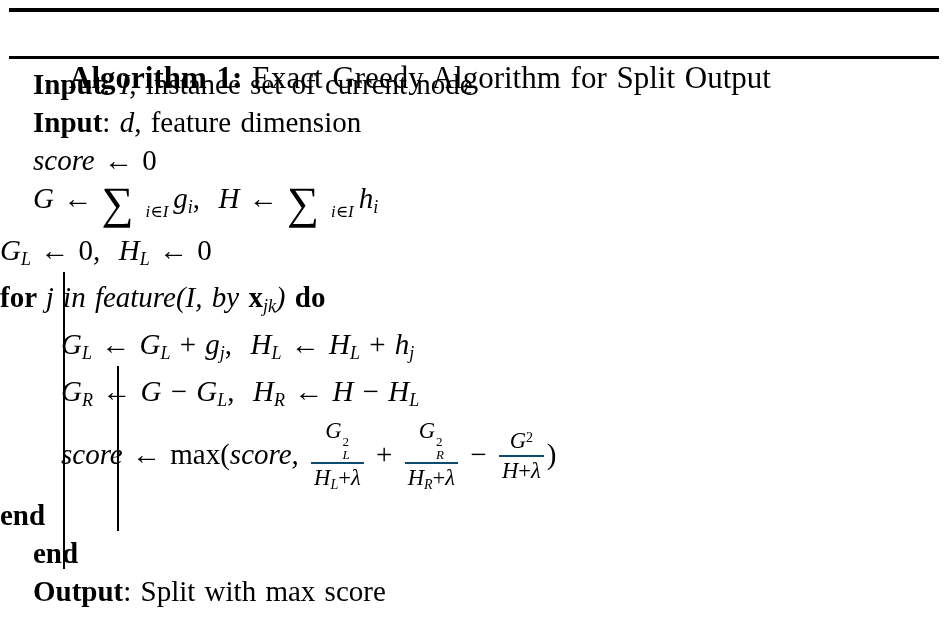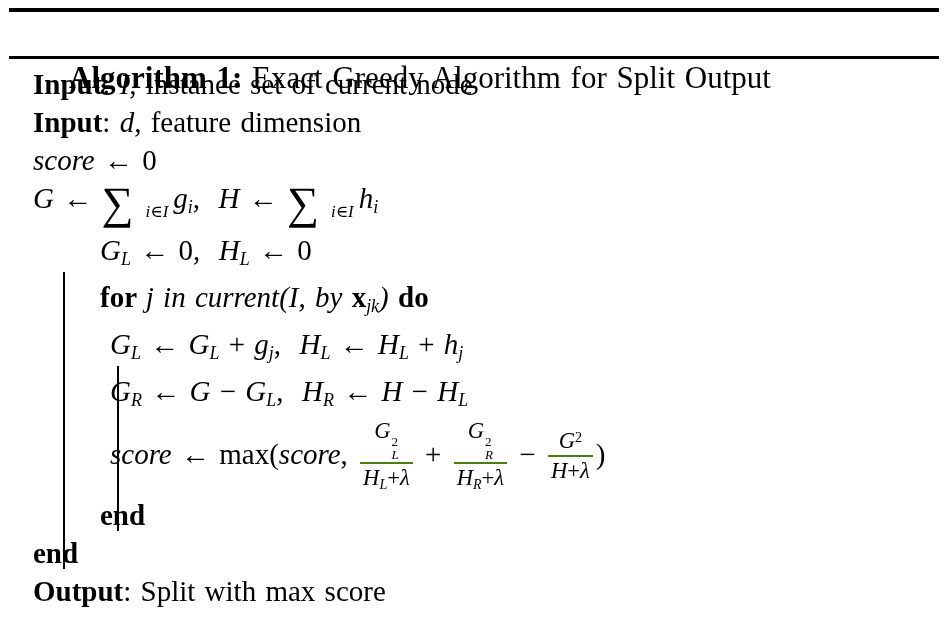--- a/index.html
+++ b/index.html
@@ -30,22 +30,22 @@
   .title-tag { font-weight: bold; }
 
   #algo-body {
     position: relative;
     padding-top: 6px;
     font-size: 29px;
     word-spacing: 2px;
   }
   .algo-line { line-height: 38px; white-space: pre; }
   .indent-0 { padding-left: 33px; }
-  .indent-1 { padding-left: 100px; }
-  .indent-2 { padding-left: 110px; }
+  .indent-1 { }
+  .indent-2 { padding-left: 61px; }
 
   .s-n { font-style: normal; font-weight: normal; }
   .s-b { font-weight: bold; }
   .s-i { font-style: italic; }
   .s-bi { font-weight: bold; font-style: italic; }
 
   .subonly { font-size: 0.62em; vertical-align: -0.28em; }
   .suponly { font-size: 0.62em; vertical-align: 0.45em; }
   .scripts {
     display: inline-flex; flex-direction: column; align-items: flex-start;
@@ -59,40 +59,40 @@
 
   .frac {
     display: inline-flex; flex-direction: column; align-items: center;
     text-align: center;
     vertical-align: middle;
     font-size: 0.78em; line-height: 1.2;
     margin: 0 3px;
     transform: translateY(-2px);
   }
   .fnum { padding: 0 3px; }
-  .fden { border-top: 2px solid #4d7c0f; padding: 0 3px; }
+  .fden { border-top: 2px solid #0c4a6e; padding: 0 3px; }
 
   .loop-bar { position: absolute; width: 2px; background: #000000; }
 </style>
 </head>
 <body>
 
 <div class="page">
   <div class="rule rule-top"></div>
   <div class="title-row">
     <span class="title-tag">Algorithm 1:</span><span> Exact Greedy Algorithm for Split Output</span>
   </div>
   <div class="rule rule-mid"></div>
   <div id="algo-body">
       <div class="algo-line indent-0"><span class="seg s-b">Input</span><span class="seg s-n">: </span><span class="seg s-i">I</span><span class="seg s-n">, instance set of current node</span></div>
       <div class="algo-line indent-0"><span class="seg s-b">Input</span><span class="seg s-n">: </span><span class="seg s-i">d</span><span class="seg s-n">, feature dimension</span></div>
       <div class="algo-line indent-0"><span class="seg s-i">score</span><span class="seg s-n"> ← 0</span></div>
       <div class="algo-line indent-0"><span class="seg s-i">G</span><span class="seg s-n"> ← </span><span class="sum"><span class="sigma">∑</span><span class="sumsub"><span class="seg s-i">i</span><span class="seg s-n">∈</span><span class="seg s-i">I</span></span></span><span class="seg s-i">g</span><span class="subonly"><span class="seg s-i">i</span></span><span class="seg s-n">,  </span><span class="seg s-i">H</span><span class="seg s-n"> ← </span><span class="sum"><span class="sigma">∑</span><span class="sumsub"><span class="seg s-i">i</span><span class="seg s-n">∈</span><span class="seg s-i">I</span></span></span><span class="seg s-i">h</span><span class="subonly"><span class="seg s-i">i</span></span></div>
       <div class="algo-line indent-1"><span class="seg s-i">G</span><span class="subonly"><span class="seg s-i">L</span></span><span class="seg s-n"> ← 0,  </span><span class="seg s-i">H</span><span class="subonly"><span class="seg s-i">L</span></span><span class="seg s-n"> ← 0</span></div>
-      <div class="algo-line indent-1"><span class="seg s-b">for </span><span class="seg s-i">j in current(I, by </span><span class="seg s-b">x</span><span class="subonly"><span class="seg s-i">jk</span></span><span class="seg s-i">) </span><span class="seg s-b">do</span></div>
+      <div class="algo-line indent-1"><span class="seg s-b">for </span><span class="seg s-i">j in feature(I, by </span><span class="seg s-b">x</span><span class="subonly"><span class="seg s-i">jk</span></span><span class="seg s-i">) </span><span class="seg s-b">do</span></div>
       <div class="algo-line indent-2"><span class="seg s-i">G</span><span class="subonly"><span class="seg s-i">L</span></span><span class="seg s-n"> ← </span><span class="seg s-i">G</span><span class="subonly"><span class="seg s-i">L</span></span><span class="seg s-n"> + </span><span class="seg s-i">g</span><span class="subonly"><span class="seg s-i">j</span></span><span class="seg s-n">,  </span><span class="seg s-i">H</span><span class="subonly"><span class="seg s-i">L</span></span><span class="seg s-n"> ← </span><span class="seg s-i">H</span><span class="subonly"><span class="seg s-i">L</span></span><span class="seg s-n"> + </span><span class="seg s-i">h</span><span class="subonly"><span class="seg s-i">j</span></span></div>
       <div class="algo-line indent-2"><span class="seg s-i">G</span><span class="subonly"><span class="seg s-i">R</span></span><span class="seg s-n"> ← </span><span class="seg s-i">G</span><span class="seg s-n"> − </span><span class="seg s-i">G</span><span class="subonly"><span class="seg s-i">L</span></span><span class="seg s-n">,  </span><span class="seg s-i">H</span><span class="subonly"><span class="seg s-i">R</span></span><span class="seg s-n"> ← </span><span class="seg s-i">H</span><span class="seg s-n"> − </span><span class="seg s-i">H</span><span class="subonly"><span class="seg s-i">L</span></span></div>
       <div class="algo-line indent-2"><span class="seg s-i">score</span><span class="seg s-n"> ← max(</span><span class="seg s-i">score</span><span class="seg s-n">, </span><span class="frac"><span class="fnum"><span class="seg s-i">G</span><span class="scripts"><span class="scr"><span class="seg s-n">2</span></span><span class="scr"><span class="seg s-i">L</span></span></span></span><span class="fden"><span class="seg s-i">H</span><span class="subonly"><span class="seg s-i">L</span></span><span class="seg s-n">+</span><span class="seg s-i">λ</span></span></span><span class="seg s-n"> + </span><span class="frac"><span class="fnum"><span class="seg s-i">G</span><span class="scripts"><span class="scr"><span class="seg s-n">2</span></span><span class="scr"><span class="seg s-i">R</span></span></span></span><span class="fden"><span class="seg s-i">H</span><span class="subonly"><span class="seg s-i">R</span></span><span class="seg s-n">+</span><span class="seg s-i">λ</span></span></span><span class="seg s-n"> − </span><span class="frac"><span class="fnum"><span class="seg s-i">G</span><span class="suponly"><span class="seg s-n">2</span></span></span><span class="fden"><span class="seg s-i">H</span><span class="seg s-n">+</span><span class="seg s-i">λ</span></span></span><span class="seg s-n">)</span></div>
       <div class="algo-line indent-1"><span class="seg s-b">end</span></div>
       <div class="algo-line indent-0"><span class="seg s-b">end</span></div>
       <div class="algo-line indent-0"><span class="seg s-b">Output</span><span class="seg s-n">: Split with max score</span></div>
       <div class="loop-bar" style="left: 63px; top: 213px; height: 297px;"></div>
       <div class="loop-bar" style="left: 117px; top: 307px; height: 165px;"></div>
     </div>
 

